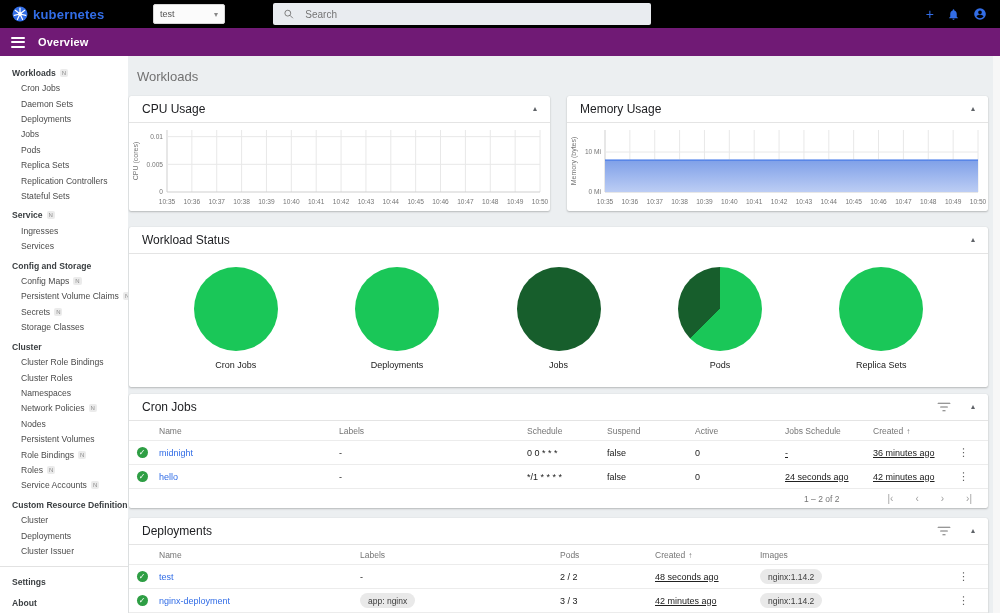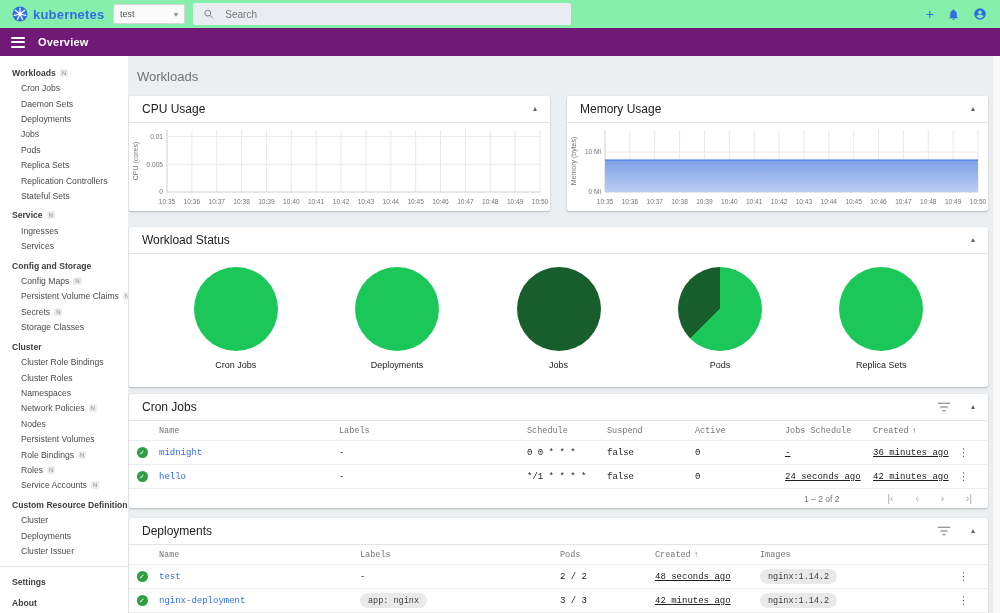--- a/index.html
+++ b/index.html
@@ -1,22 +1,22 @@
 <!DOCTYPE html>
 <html><head>
 <meta charset="utf-8">
 <style>
   html,body{margin:0;padding:0;background:#fff;}
   *{box-sizing:border-box;}
   .app{position:relative;width:1000px;height:613px;overflow:hidden;background:#fff;
        font-family:"Liberation Sans",sans-serif;-webkit-font-smoothing:antialiased;}
 
   
-  .topbar{position:absolute;left:0;top:0;width:1000px;height:28px;background:#86efac;
-          display:flex;align-items:center;z-index:5;}
+  .topbar{position:absolute;left:0;top:0;width:1000px;height:28px;background:#000000;
+          display:flex;align-items:center;z-index:5;gap:40px;}
   .logo{display:flex;align-items:center;margin-left:12px;width:99px;cursor:pointer;}
   .logo-text{color:#326de6;font-size:13px;font-weight:bold;margin-left:5px;letter-spacing:.2px;}
   .ns-select{width:72px;height:20px;border:1px solid #d6d6d6;border-radius:2px;background:#fbfbfb;
              display:flex;align-items:center;padding:0 6px;font-size:9px;color:#555;margin-left:2px;cursor:pointer;}
   .ns-select .caret{margin-left:auto;color:#888;font-size:8px;}
   .searchbar{margin-left:8px;width:378px;height:22px;background:#e9ecf0;border-radius:2px;
              display:flex;align-items:center;padding:1px 10px;}
   .searchbar input{border:none;background:transparent;outline:none;font-size:10px;color:#444;
                    font-family:"Liberation Sans",sans-serif;margin-left:9px;width:100%;}
   .searchbar input::placeholder{color:#757575;}
@@ -62,21 +62,21 @@
   .pie{width:84px;height:84px;border-radius:50%;}
   .pie-label{margin-top:9px;font-size:9px;color:#212121;}
 
   .table-card{overflow:hidden;}
   .cron-card{margin-top:7px;height:114px;}
   .deploy-card{margin-top:10px;height:110px;}
   .t-head{display:flex;align-items:center;height:20px;border-bottom:1px solid #ececec;
           font-size:8.5px;color:#757575;}
   .t-row{display:flex;align-items:center;height:24px;border-bottom:1px solid #ececec;
          font-size:9px;color:#212121;}
-  .t-cell{padding-right:4px;overflow:hidden;white-space:nowrap;font-family:Liberation Mono, monospace;}
+  .t-cell{padding-right:4px;overflow:hidden;white-space:nowrap;}
   .cell-icon{display:flex;justify-content:center;align-items:center;}
   .ok-ic{display:inline-block;width:11px;height:11px;border-radius:50%;background:#2E9E44;
          color:#fff;font-size:8px;line-height:11px;text-align:center;}
   .name-link{color:#326de6;cursor:pointer;}
   .underlined{text-decoration:underline;}
   .chip{display:inline-block;background:#e9e9e9;border-radius:9px;padding:2.5px 8px;
         font-size:8.5px;color:#3c3c3c;}
   .kebab{width:100%;text-align:center;color:#616161;font-size:11px;cursor:pointer;letter-spacing:0;}
   .sort-arrow{margin-left:3px;font-size:8px;color:#757575;}
   .t-foot{display:flex;justify-content:flex-end;align-items:center;height:19px;

